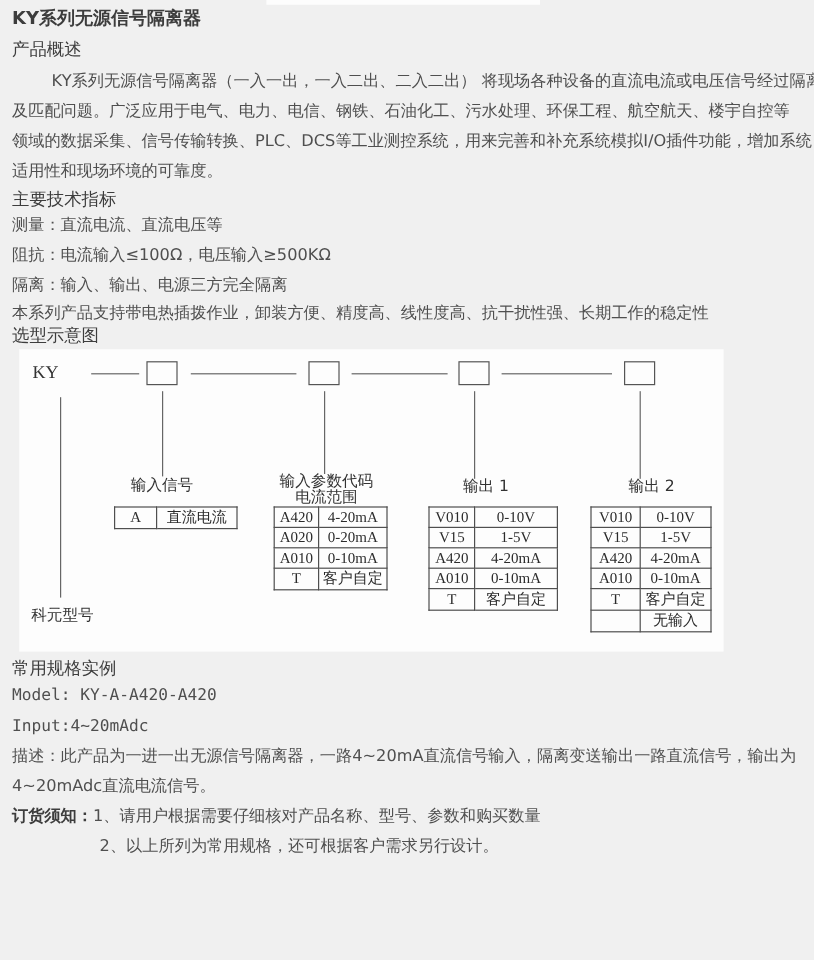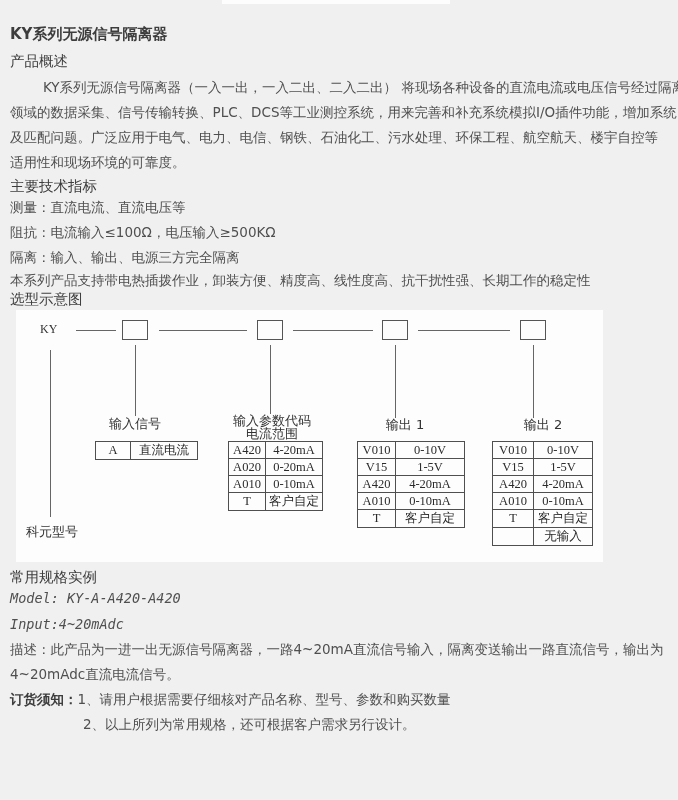--- a/index.html
+++ b/index.html
@@ -8,21 +8,21 @@
     background:#f0f0f0;
     font-family:"DejaVu Sans", sans-serif;
     color:#4f4f4f;
     position:relative;
     overflow:hidden;
   }
   .top-strip {
     position:absolute; left:222px; top:0; width:228px; height:4px;
     background:#fdfdfd;
   }
-  .page { padding:25px 8px 0 10px; }
+  .page { padding:6px 8px 0 10px; }
 
   .title {
     font-size:15px; font-weight:bold; color:#3d3d3d; line-height:18px;
     white-space:nowrap;
   }
   .sec-heading {
     font-size:14.5px; font-weight:normal; color:#3d3d3d; line-height:18px;
     white-space:nowrap;
   }
   .mt9 { margin-top:9px; }
@@ -35,23 +35,23 @@
 
   .spec-line { font-size:13.5px; line-height:25px; white-space:nowrap; }
   .note-line { font-size:13.5px; line-height:20px; white-space:nowrap; }
 
   
   .diagram-box {
     position:relative; width:587px; height:252px;
     background:#fdfdfd; margin-left:6px; margin-top:2px;
   }
   .ky-prefix {
-    position:absolute; left:24px; top:12px;
+    position:absolute; left:11px; top:12px;
     font-family:"Liberation Serif", serif;
-    font-size:12px; color:#333;
+    font-size:15px; color:#333;
   }
   .hline { position:absolute; top:20px; height:1px; background:#666; }
   .hl0 { left:60px;  width:40px; }
   .hl1 { left:143px; width:88px; }
   .hl2 { left:277px; width:80px; }
   .hl3 { left:402px; width:92px; }
   .vline { position:absolute; width:1px; background:#666; }
   .vl-root { left:34px;  top:40px; height:167px; }
   .vl0 { left:119px; top:35px; height:71px; }
   .vl1 { left:254px; top:35px; height:69px; }
@@ -86,42 +86,42 @@
     height:16px; padding:0 2px; white-space:nowrap;
   }
   .t1 { left:79px; }  .t1 .c1 { width:30px; } .t1 .c2 { width:62px; }
   .t2 { left:212px; } .t2 .c1 { width:32px; } .t2 .c2 { width:52px; }
   .t3 { left:341px; } .t3 .c1 { width:33px; } .t3 .c2 { width:64px; }
   .t4 { left:476px; } .t4 .c1 { width:36px; } .t4 .c2 { width:54px; }
 
   
   .mono-line {
     font-family:"DejaVu Sans Mono", monospace;
-    font-size:13.5px; line-height:25.5px; white-space:nowrap;font-style:italic;
+    font-size:13.5px; line-height:25.5px; white-space:nowrap;
   }
   .desc-line { font-size:13.5px; line-height:25px; white-space:nowrap; }
   .order-line { font-size:13.5px; line-height:25px; white-space:nowrap; }
   .order-label { font-weight:bold; color:#3d3d3d; }
   .order-indent { margin-left:73px; }
 </style>
 </head>
 <body>
 
 <div class="top-strip"></div>
 
 <div class="page">
 
   <div class="title">KY系列无源信号隔离器</div>
 
   <div class="sec-heading mt9">产品概述</div>
 
   <div class="mt5">
     <div class="para-line indent">KY系列无源信号隔离器（一入一出，一入二出、二入二出） 将现场各种设备的直流电流或电压信号经过隔离</div>
+    <div class="para-line">及匹配问题。广泛应用于电气、电力、电信、钢铁、石油化工、污水处理、环保工程、航空航天、楼宇自控等</div>
     <div class="para-line">领域的数据采集、信号传输转换、PLC、DCS等工业测控系统，用来完善和补充系统模拟I/O插件功能，增加系统</div>
-    <div class="para-line">及匹配问题。广泛应用于电气、电力、电信、钢铁、石油化工、污水处理、环保工程、航空航天、楼宇自控等</div>
     <div class="para-line">适用性和现场环境的可靠度。</div>
   </div>
 
   <div class="sec-heading mt2">主要技术指标</div>
 
   <div>
     <div class="spec-line">测量：直流电流、直流电压等</div>
     <div class="spec-line">阻抗：电流输入≤100Ω，电压输入≥500KΩ</div>
     <div class="spec-line">隔离：输入、输出、电源三方完全隔离</div>
     <div class="note-line">本系列产品支持带电热插拨作业，卸装方便、精度高、线性度高、抗干扰性强、长期工作的稳定性</div>

